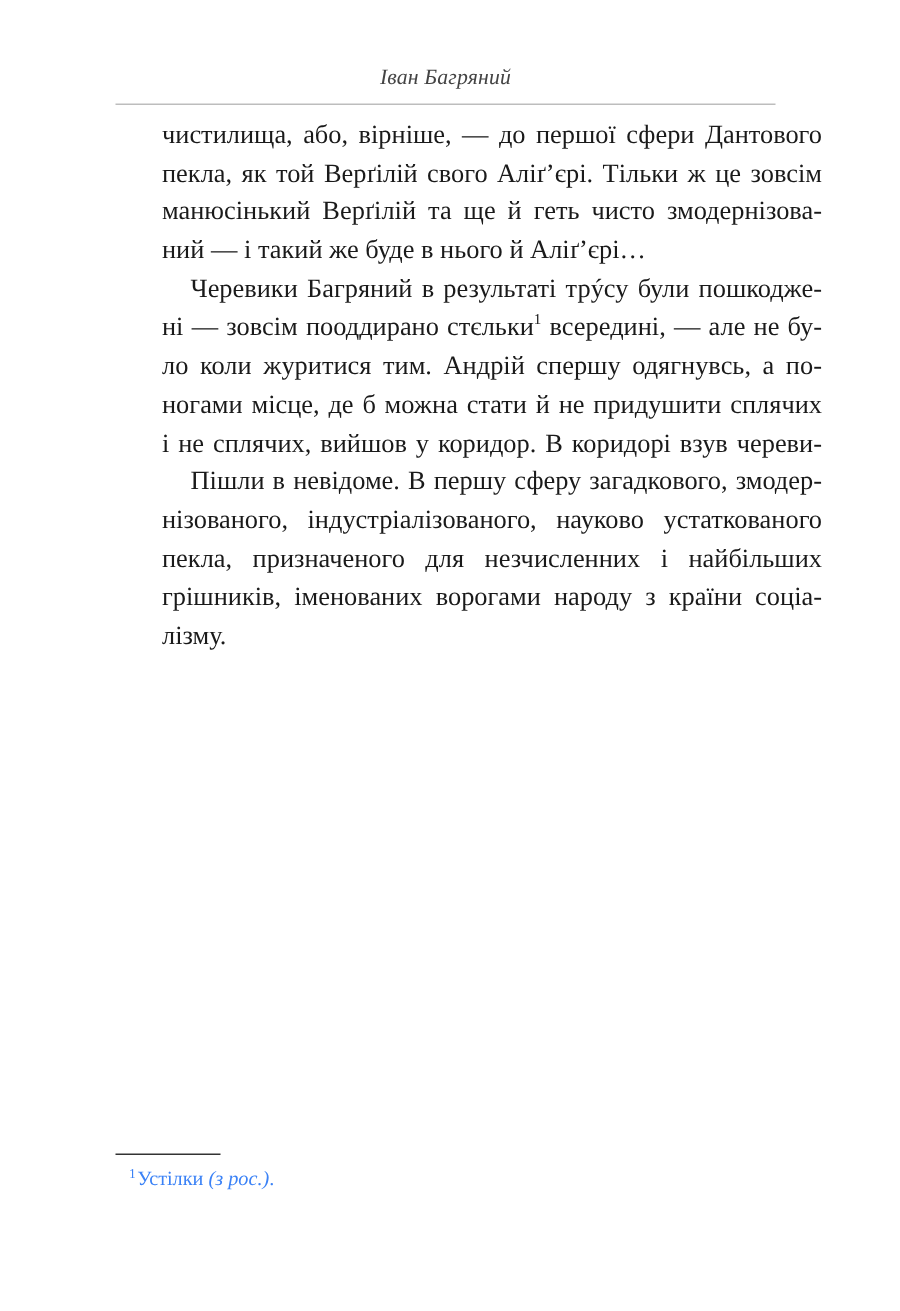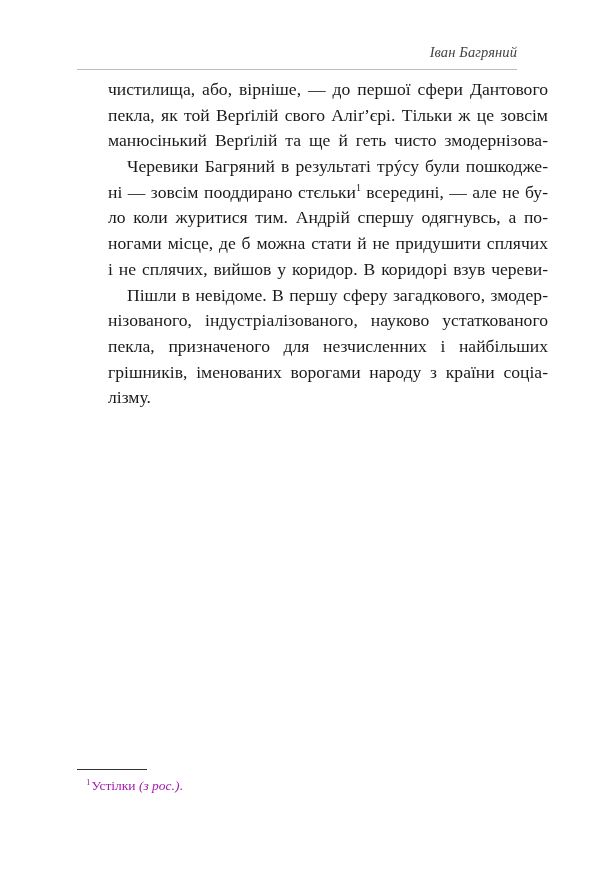--- a/index.html
+++ b/index.html
@@ -19,21 +19,21 @@
       position: absolute;
       left: 77px;
       top: 0;
       width: 440px;
     }
     .running-head {
       position: absolute;
       top: 44px;
       left: 0;
       width: 440px;
-      text-align: right;
+      text-align: center;
       font-family: "Liberation Serif", serif;
       font-style: italic;
       font-size: 14.5px;
       color: #444;
       letter-spacing: 0.1px;
     }
     .head-rule {
       position: absolute;
       top: 69px;
       left: 0;
@@ -77,21 +77,21 @@
       left: 0;
       width: 70px;
       border-top: 1px solid #333;
     }
     .footnote {
       position: absolute;
       top: 778px;
       left: 9px;
       font-family: "Liberation Serif", serif;
       font-size: 13.5px;
-      color: #a21caf;
+      color: #3b82f6;
       white-space: nowrap;
     }
     .footnote sup {
       font-size: 9px;
       vertical-align: 5px;
       line-height: 0;
       margin-right: 1px;
     }
     .footnote .em {
       font-style: italic;
@@ -101,20 +101,21 @@
 <body>
 
 <div class="page">
   <div class="running-head">Іван Багряний</div>
   <div class="head-rule"></div>
 
   <div class="body-text">
     <span class="line">чистилища, або, вірніше, — до першої сфери Дантового</span>
     <span class="line">пекла, як той Верґілій свого Аліґ’єрі. Тільки ж це зовсім</span>
     <span class="line">манюсінький Верґілій та ще й геть чисто змодернізова-</span>
+    <span class="line last">ний — і такий же буде в нього й Аліґ’єрі…</span>
 
     <span class="line indent">Черевики Багряний в результаті трýсу були пошкодже-</span>
     <span class="line"><span>ні — зовсім пооддирано стєльки</span><sup class="fnref">1</sup><span> всередині, — але не бу-</span></span>
     <span class="line">ло коли журитися тим. Андрій спершу одягнувсь, а по-</span>
     <span class="line">ногами місце, де б можна стати й не придушити сплячих</span>
     <span class="line">і не сплячих, вийшов у коридор. В коридорі взув череви-</span>
 
     <span class="line indent">Пішли в невідоме. В першу сферу загадкового, змодер-</span>
     <span class="line">нізованого, індустріалізованого, науково устаткованого</span>
     <span class="line">пекла, призначеного для незчисленних і найбільших</span>

